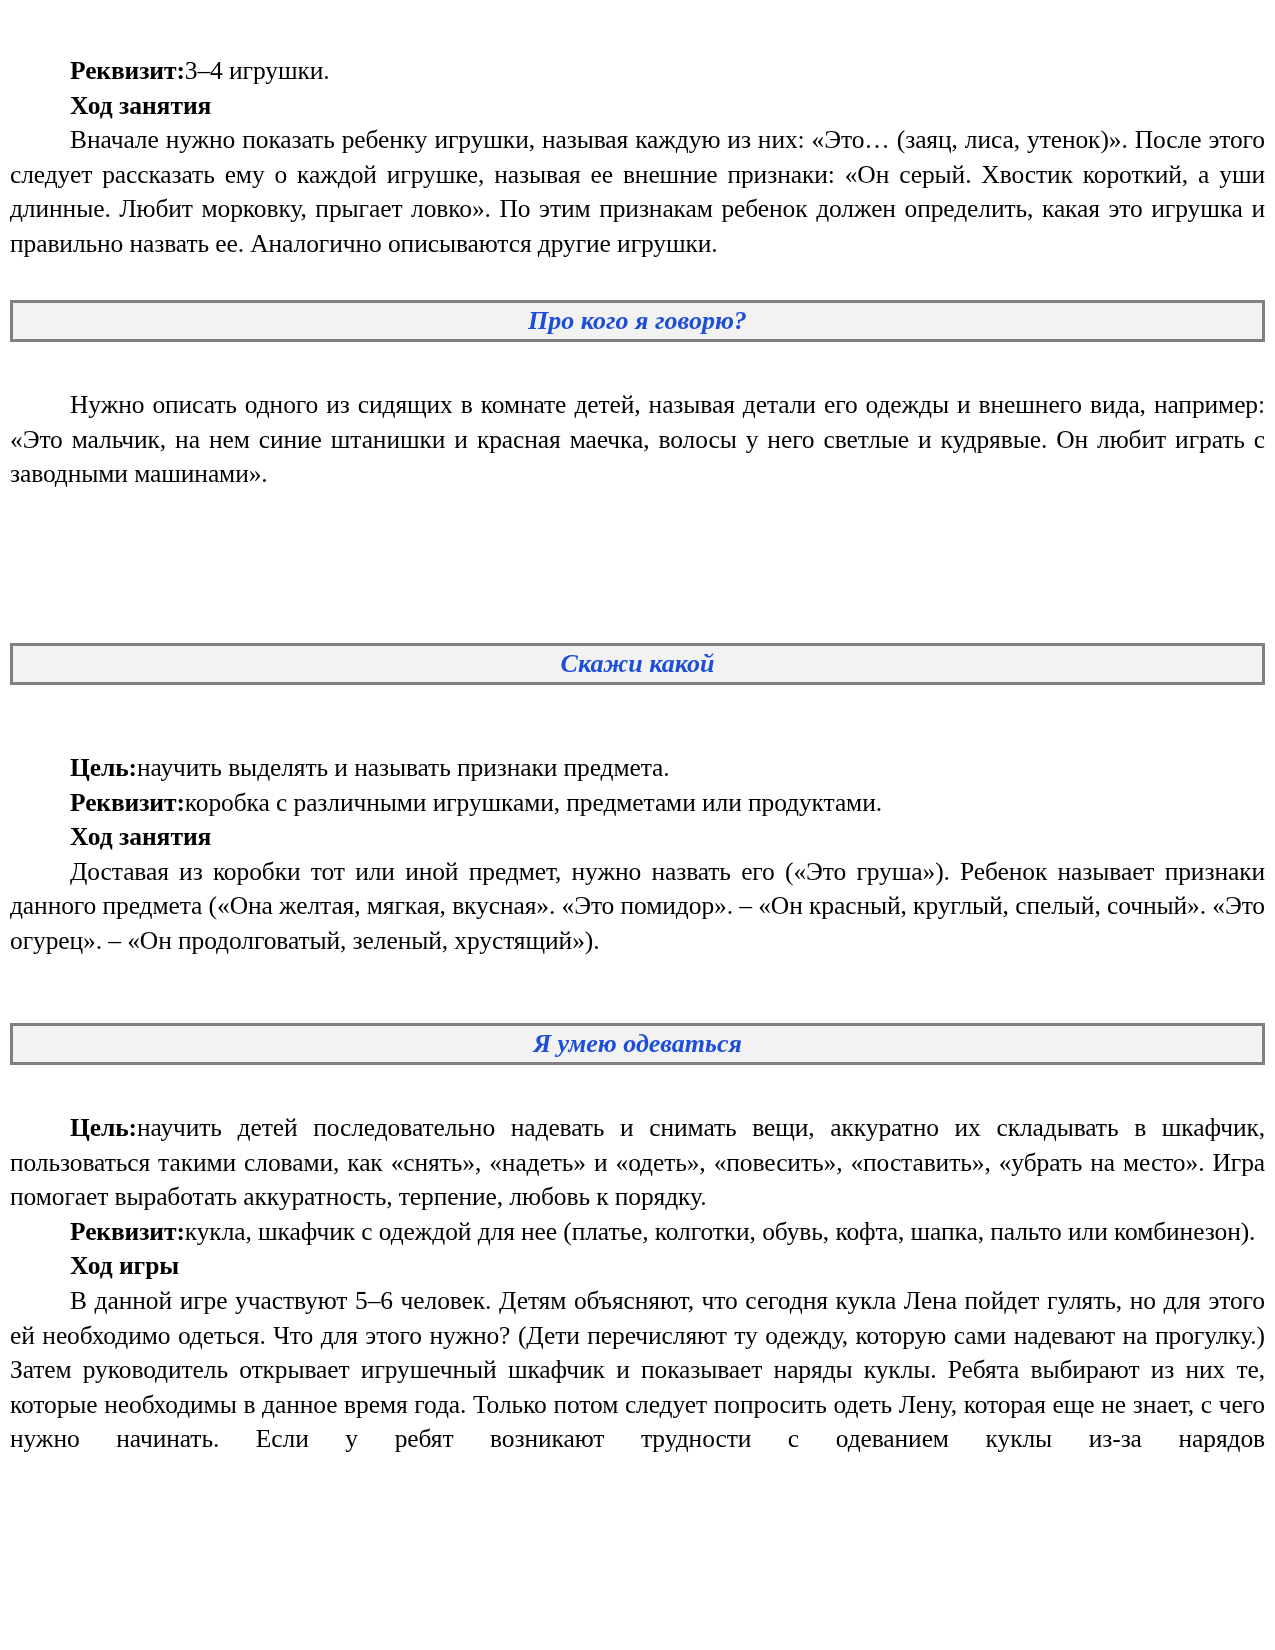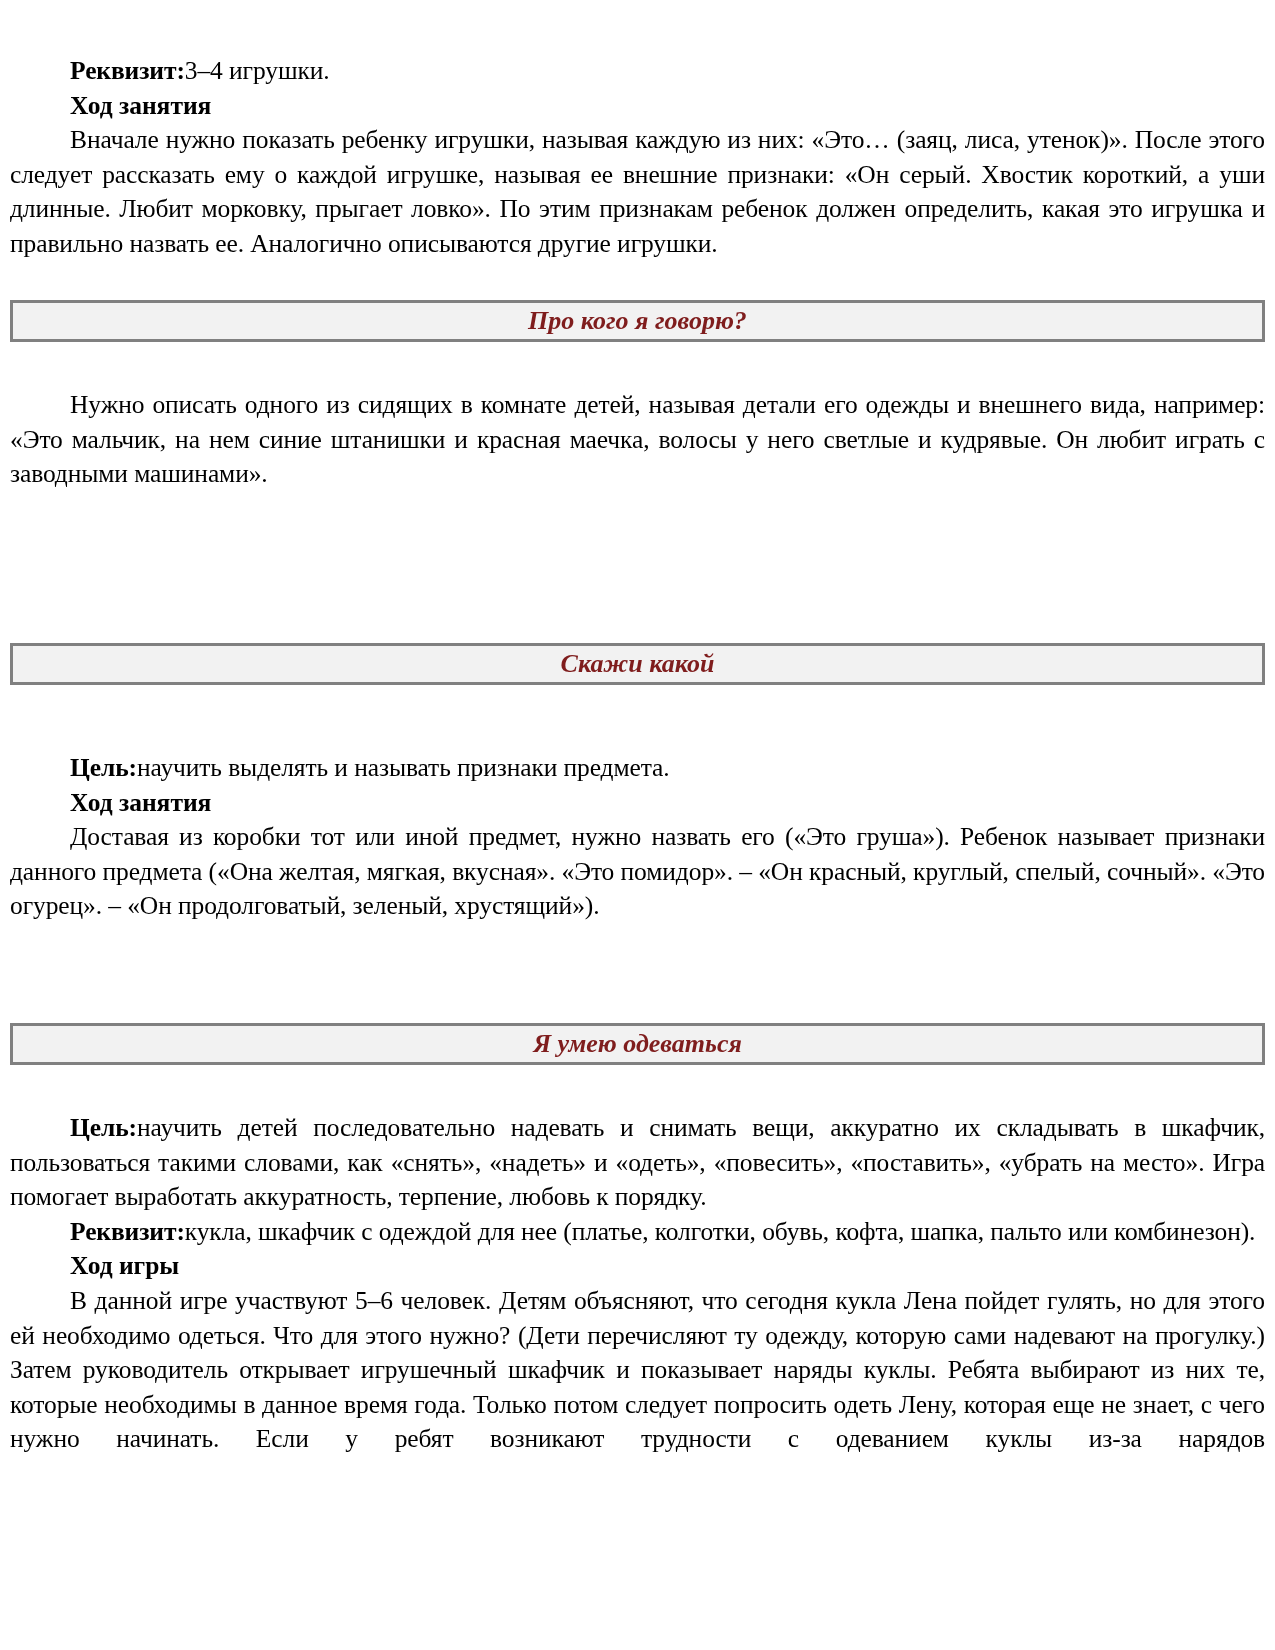--- a/index.html
+++ b/index.html
@@ -47,21 +47,21 @@
       align-items: center;
       justify-content: center;
       box-sizing: content-box;
     }
     .section-title {
       font-family: "Liberation Serif", "DejaVu Serif", serif;
       font-style: italic;
       font-weight: bold;
       font-size: 26px;
       line-height: 30px;
-      color: #7f1d1d;
+      color: #1d4ed8;
     }
     .block {
       position: absolute;
       left: 10px;
       width: 1255px;
     }
   </style>
 </head>
 <body>
 
@@ -76,20 +76,21 @@
 </div>
 <div class="block" style="top: 388px;">
   <p class="para">Нужно описать одного из сидящих в комнате детей, называя детали его одежды и внешнего вида, например: «Это мальчик, на нем синие штанишки и красная маечка, волосы у него светлые и кудрявые. Он любит играть с заводными машинами».</p>
 </div>
 
 <div class="section-box" style="top: 643px;">
   <span class="section-title">Скажи какой</span>
 </div>
 <div class="block" style="top: 751px;">
   <p class="para"><b>Цель:</b><span>научить выделять и называть признаки предмета.</span></p>
+  <p class="para"><b>Реквизит:</b><span>коробка с различными игрушками, предметами или продуктами.</span></p>
   <p class="heading-line">Ход занятия</p>
   <p class="para">Доставая из коробки тот или иной предмет, нужно назвать его («Это груша»). Ребенок называет признаки данного предмета («Она желтая, мягкая, вкусная». «Это помидор». – «Он красный, круглый, спелый, сочный». «Это огурец». – «Он продолговатый, зеленый, хрустящий»).</p>
 </div>
 
 <div class="section-box" style="top: 1023px;">
   <span class="section-title">Я умею одеваться</span>
 </div>
 <div class="block" style="top: 1111px;">
   <p class="para"><b>Цель:</b><span>научить детей последовательно надевать и снимать вещи, аккуратно их складывать в шкафчик, пользоваться такими словами, как «снять», «надеть» и «одеть», «повесить», «поставить», «убрать на место». Игра помогает выработать аккуратность, терпение, любовь к порядку.</span></p>
   <p class="para"><b>Реквизит:</b><span>кукла, шкафчик с одеждой для нее (платье, колготки, обувь, кофта, шапка, пальто или комбинезон).</span></p>

